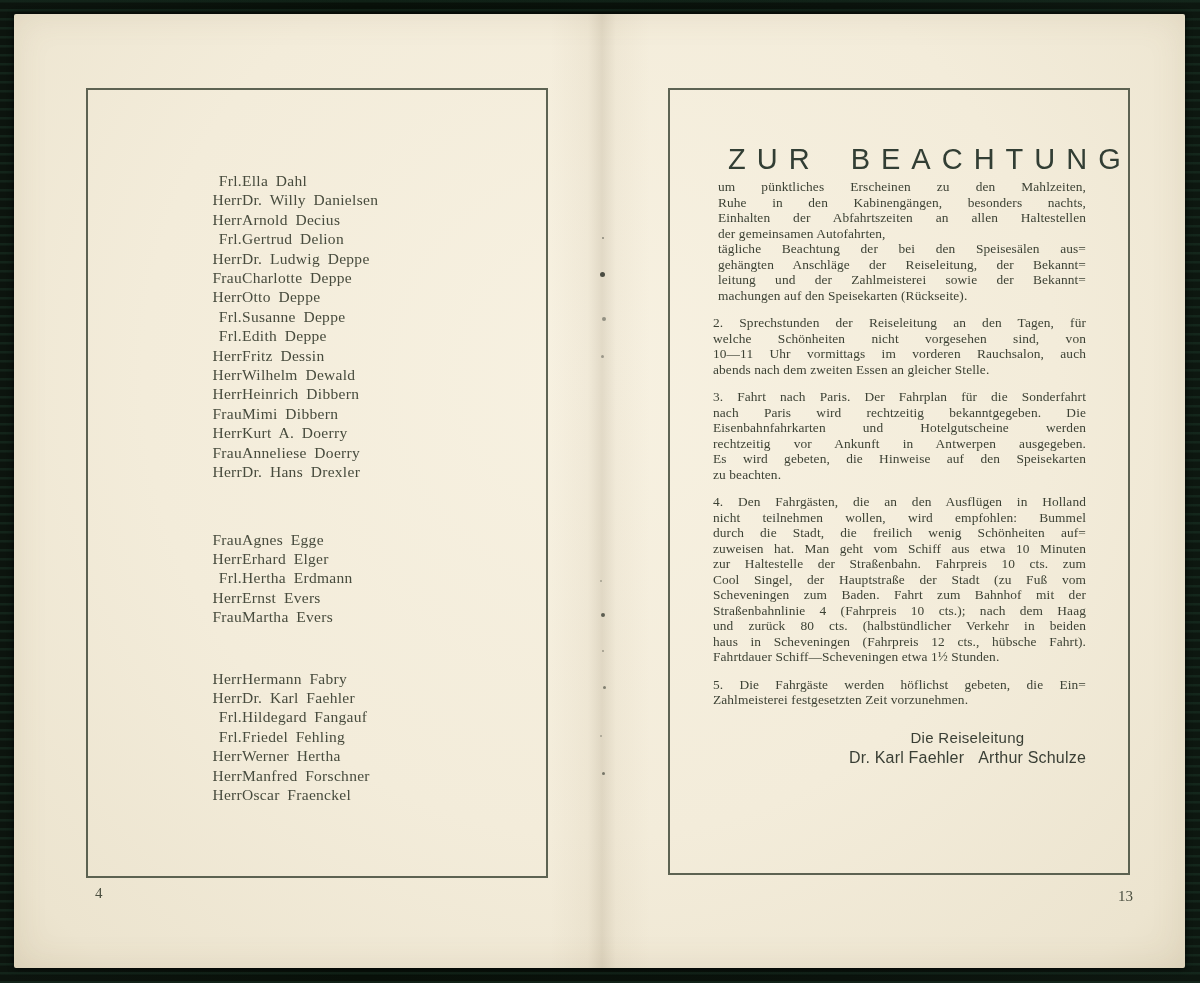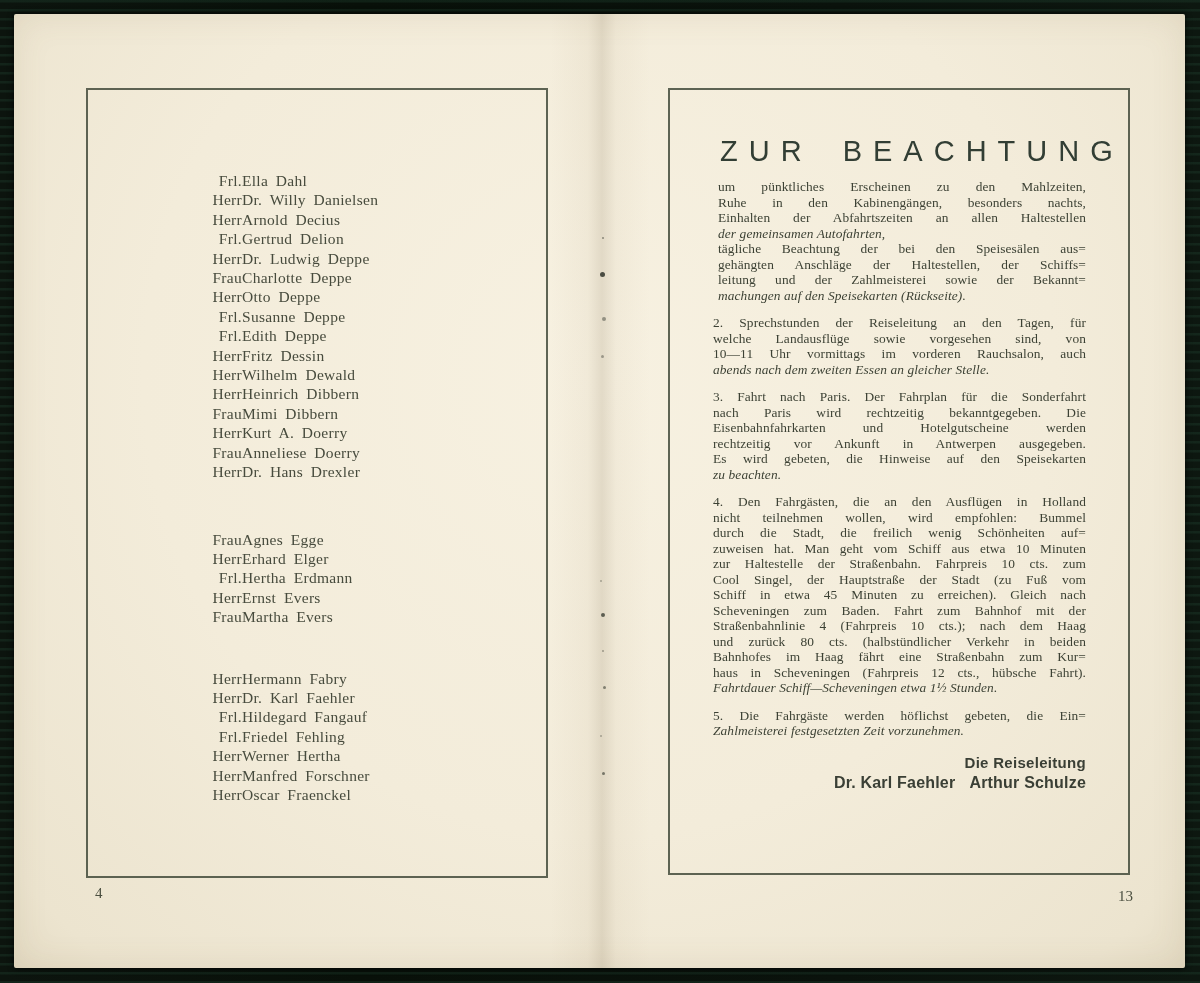--- a/index.html
+++ b/index.html
@@ -41,39 +41,39 @@
     font-size:15.5px;line-height:19.4px;color:#474b3d;
     letter-spacing:0.3px;
   }
   .name-group + .name-group.gap1{margin-top:48px;}
   .name-group + .name-group.gap2{margin-top:42px;}
   .name-row{display:flex;text-align:right;}
   .salutation{width:39px;flex:0 0 39px;}
   .pname{word-spacing:3.5px;}
 
   .title{
-    position:absolute;left:698px;top:112px;margin:8px;
+    position:absolute;left:698px;top:112px;margin:16px;
     font-family:"Liberation Sans", sans-serif;font-weight:500;
     font-size:29px;line-height:34px;letter-spacing:11px;word-spacing:11px;
     color:#323e34; white-space:nowrap;
   }
   .paras{
     position:absolute;left:699px;top:165px;width:373px;
     font-size:13.4px;line-height:15.5px;color:#3c4134;
     letter-spacing:0.1px;
   }
   .para{margin:0 0 12px 0;}
   .line{display:block;text-align:justify;white-space:normal;}
   .line.j{text-align-last:justify;}
-  .line.nj{text-align-last:left;font-style:italic;}
+  .line.nj{text-align-last:left;}
   .line.sub{padding-left:5px;}
 
   .signature{
-    margin:15px 0 0 auto;width:max-content;text-align:right;
-    font-family:"Liberation Sans", sans-serif;font-weight:700;color:#3a3f35;
+    margin:21px 0 0 auto;width:max-content;text-align:center;
+    font-family:"Liberation Sans", sans-serif;font-weight:400;color:#3a3f35;
   }
   .sig-role{font-size:15px;line-height:18px;letter-spacing:0.3px;}
   .sig-names{font-size:16px;line-height:21px;letter-spacing:0.2px;}
   .sig-gap{display:inline-block;width:14px;}
 
   .pageno{position:absolute;font-size:15px;color:#4a4e3f;}
   .pageno-left{left:81px;top:871px;}
   .pageno-right{left:1104px;top:874px;}
 </style>
 </head>
@@ -221,50 +221,48 @@
     <div class="frame frame-right"></div>
     <h1 class="title">ZUR BEACHTUNG</h1>
     <div class="paras" id="paras">
 
     <p class="para">
           <span class="line j sub">um pünktliches Erscheinen zu den Mahlzeiten,</span>
           <span class="line j sub">Ruhe in den Kabinengängen, besonders nachts,</span>
           <span class="line j sub">Einhalten der Abfahrtszeiten an allen Haltestellen</span>
           <span class="line nj sub">der gemeinsamen Autofahrten,</span>
           <span class="line j sub">tägliche Beachtung der bei den Speisesälen aus=</span>
-          <span class="line j sub">gehängten Anschläge der Haltestellen, der Schiffs=</span>
+          <span class="line j sub">gehängten Anschläge der Reiseleitung, der Bekannt=</span>
           <span class="line j sub">leitung und der Zahlmeisterei sowie der Bekannt=</span>
           <span class="line nj sub">machungen auf den Speisekarten (Rückseite).</span>
         </p>
         <p class="para">
           <span class="line j">2. Sprechstunden der Reiseleitung an den Tagen, für</span>
-          <span class="line j">welche Landausflüge sowie vorgesehen sind, von</span>
+          <span class="line j">welche Schönheiten nicht vorgesehen sind, von</span>
           <span class="line j">10—11 Uhr vormittags im vorderen Rauchsalon, auch</span>
           <span class="line nj">abends nach dem zweiten Essen an gleicher Stelle.</span>
         </p>
         <p class="para">
           <span class="line j">3. Fahrt nach Paris. Der Fahrplan für die Sonderfahrt</span>
           <span class="line j">nach Paris wird rechtzeitig bekanntgegeben. Die</span>
           <span class="line j">Eisenbahnfahrkarten und Hotelgutscheine werden</span>
           <span class="line j">rechtzeitig vor Ankunft in Antwerpen ausgegeben.</span>
           <span class="line j">Es wird gebeten, die Hinweise auf den Speisekarten</span>
           <span class="line nj">zu beachten.</span>
         </p>
         <p class="para">
           <span class="line j">4. Den Fahrgästen, die an den Ausflügen in Holland</span>
           <span class="line j">nicht teilnehmen wollen, wird empfohlen: Bummel</span>
           <span class="line j">durch die Stadt, die freilich wenig Schönheiten auf=</span>
           <span class="line j">zuweisen hat. Man geht vom Schiff aus etwa 10 Minuten</span>
           <span class="line j">zur Haltestelle der Straßenbahn. Fahrpreis 10 cts. zum</span>
           <span class="line j">Cool Singel, der Hauptstraße der Stadt (zu Fuß vom</span>
-          <span class="line j">Schiff in etwa 45 Minuten zu erreichen). Gleich nach</span>
           <span class="line j">Scheveningen zum Baden. Fahrt zum Bahnhof mit der</span>
           <span class="line j">Straßenbahnlinie 4 (Fahrpreis 10 cts.); nach dem Haag</span>
           <span class="line j">und zurück 80 cts. (halbstündlicher Verkehr in beiden</span>
-          <span class="line j">Bahnhofes im Haag fährt eine Straßenbahn zum Kur=</span>
           <span class="line j">haus in Scheveningen (Fahrpreis 12 cts., hübsche Fahrt).</span>
           <span class="line nj">Fahrtdauer Schiff—Scheveningen etwa 1½ Stunden.</span>
         </p>
         <p class="para">
           <span class="line j">5. Die Fahrgäste werden höflichst gebeten, die Ein=</span>
           <span class="line nj">Zahlmeisterei festgesetzten Zeit vorzunehmen.</span>
         </p>
         <div class="signature">
           <div class="sig-role">Die Reiseleitung</div>
           <div class="sig-names"><span>Dr. Karl Faehler</span><span class="sig-gap"></span><span>Arthur Schulze</span></div>

